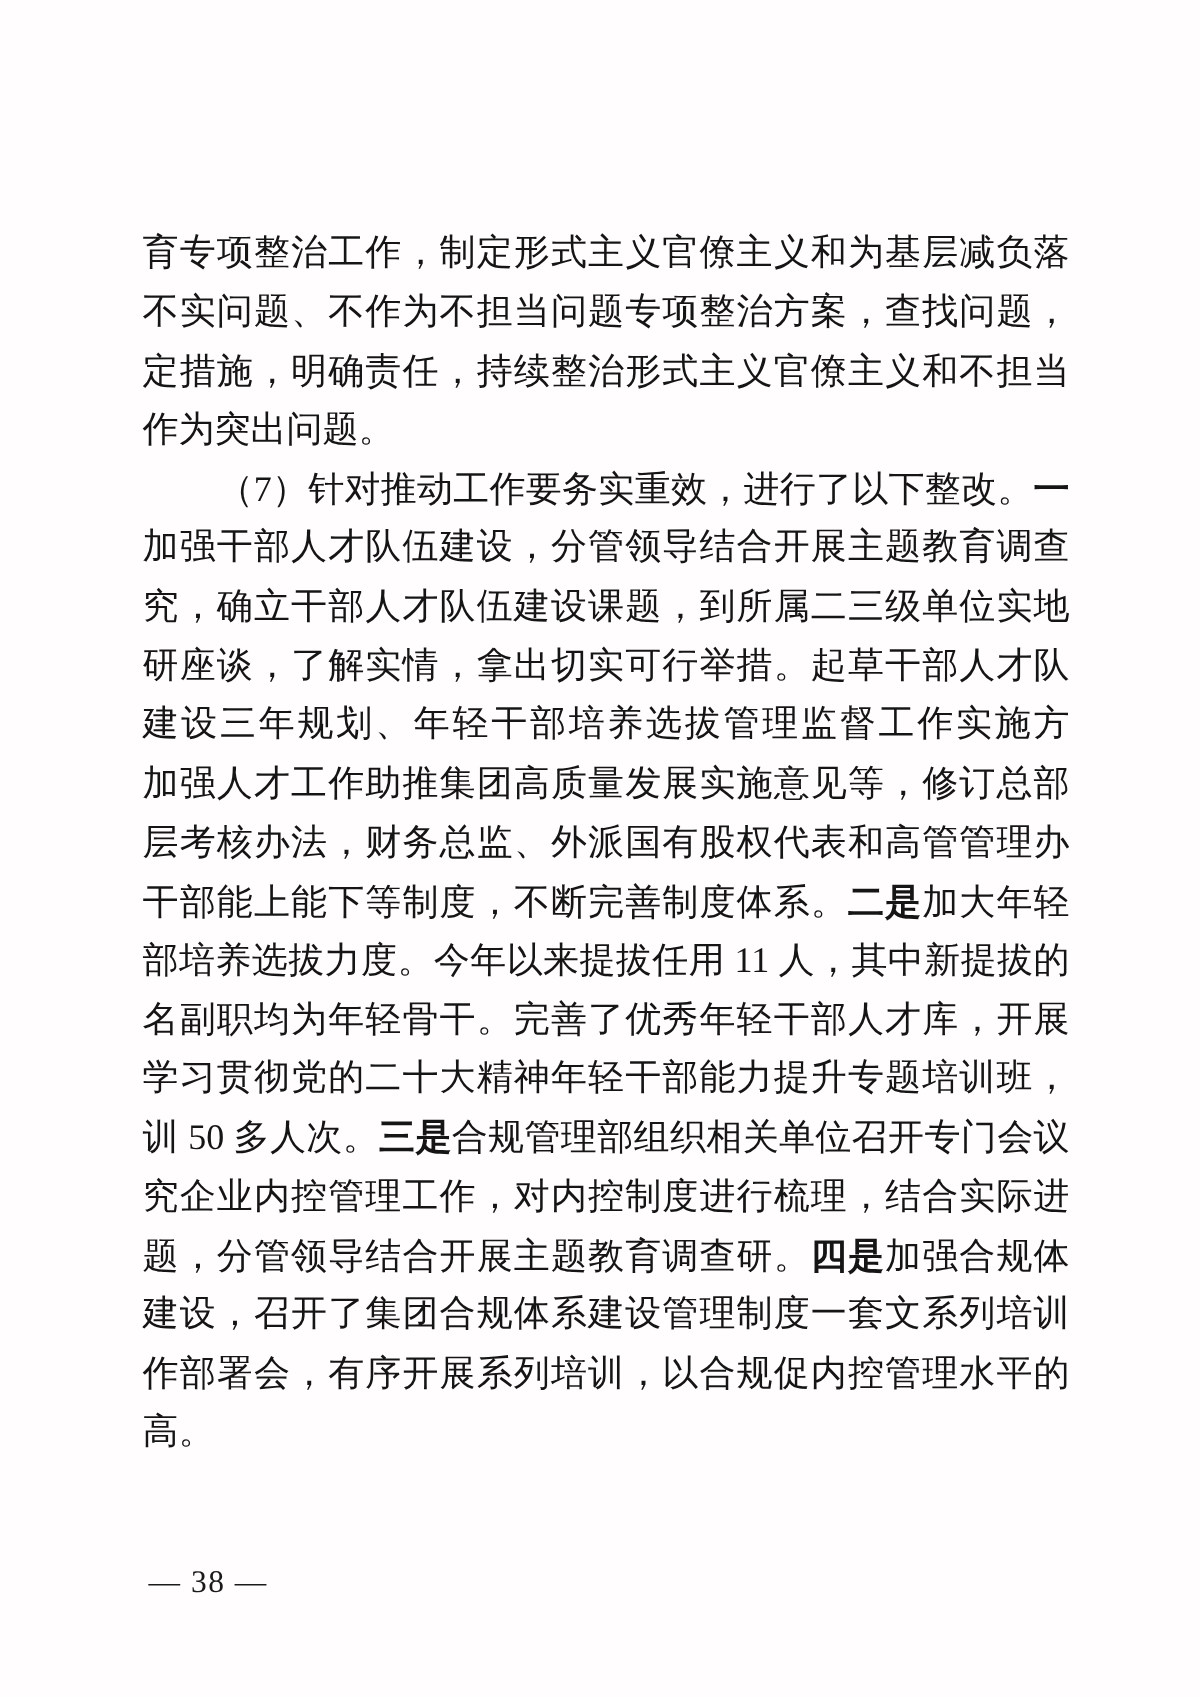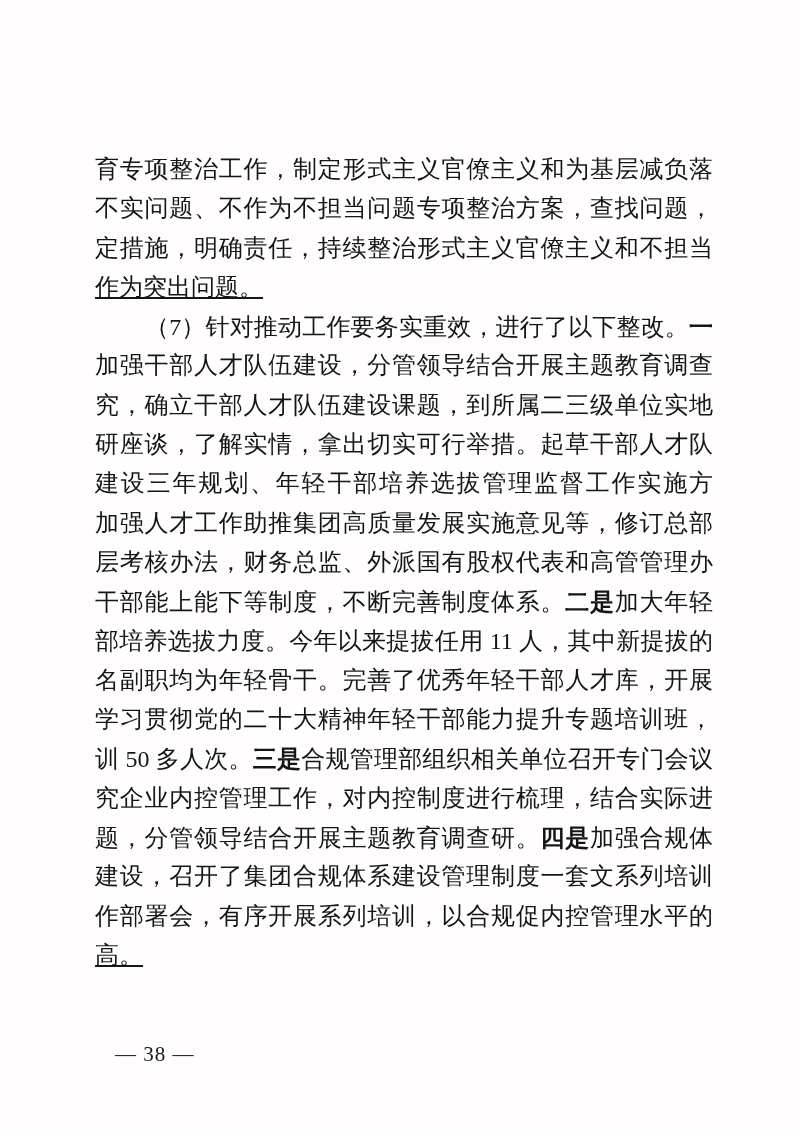--- a/index.html
+++ b/index.html
@@ -30,41 +30,39 @@
     line-height: 39.3px;
     height: 39.3px;
     color: #151515;
     text-align: justify;
     text-align-last: justify;
     overflow: hidden;
   }
   .text-line.para-end {
     text-align: right;
     text-align-last: left;
-    text-decoration: underline;
   }
   .text-line.indent {
     text-indent: 50px;
   }
   .seg {
     font-weight: 400;
   }
   .seg.bold {
     font-weight: 700;
     font-family: "Liberation Sans", "DejaVu Sans", sans-serif;
   }
   .page-number {
     position: absolute;
     left: 99px;
     top: 1042px;
     font-size: 21px;
     color: #1a1a1a;
     letter-spacing: 1px;
     font-family: "Liberation Serif", "DejaVu Serif", serif;
-    margin-left: 16px;
   }
 </style>
 </head>
 <body>
 
 <div class="page">
   <div class="doc-body">
       <div class="text-line"><span class="seg">育专项整治工作，制定形式主义官僚主义和为基层减负落地</span></div>
       <div class="text-line"><span class="seg">不实问题、不作为不担当问题专项整治方案，查找问题，制</span></div>
       <div class="text-line"><span class="seg">定措施，明确责任，持续整治形式主义官僚主义和不担当不</span></div>

